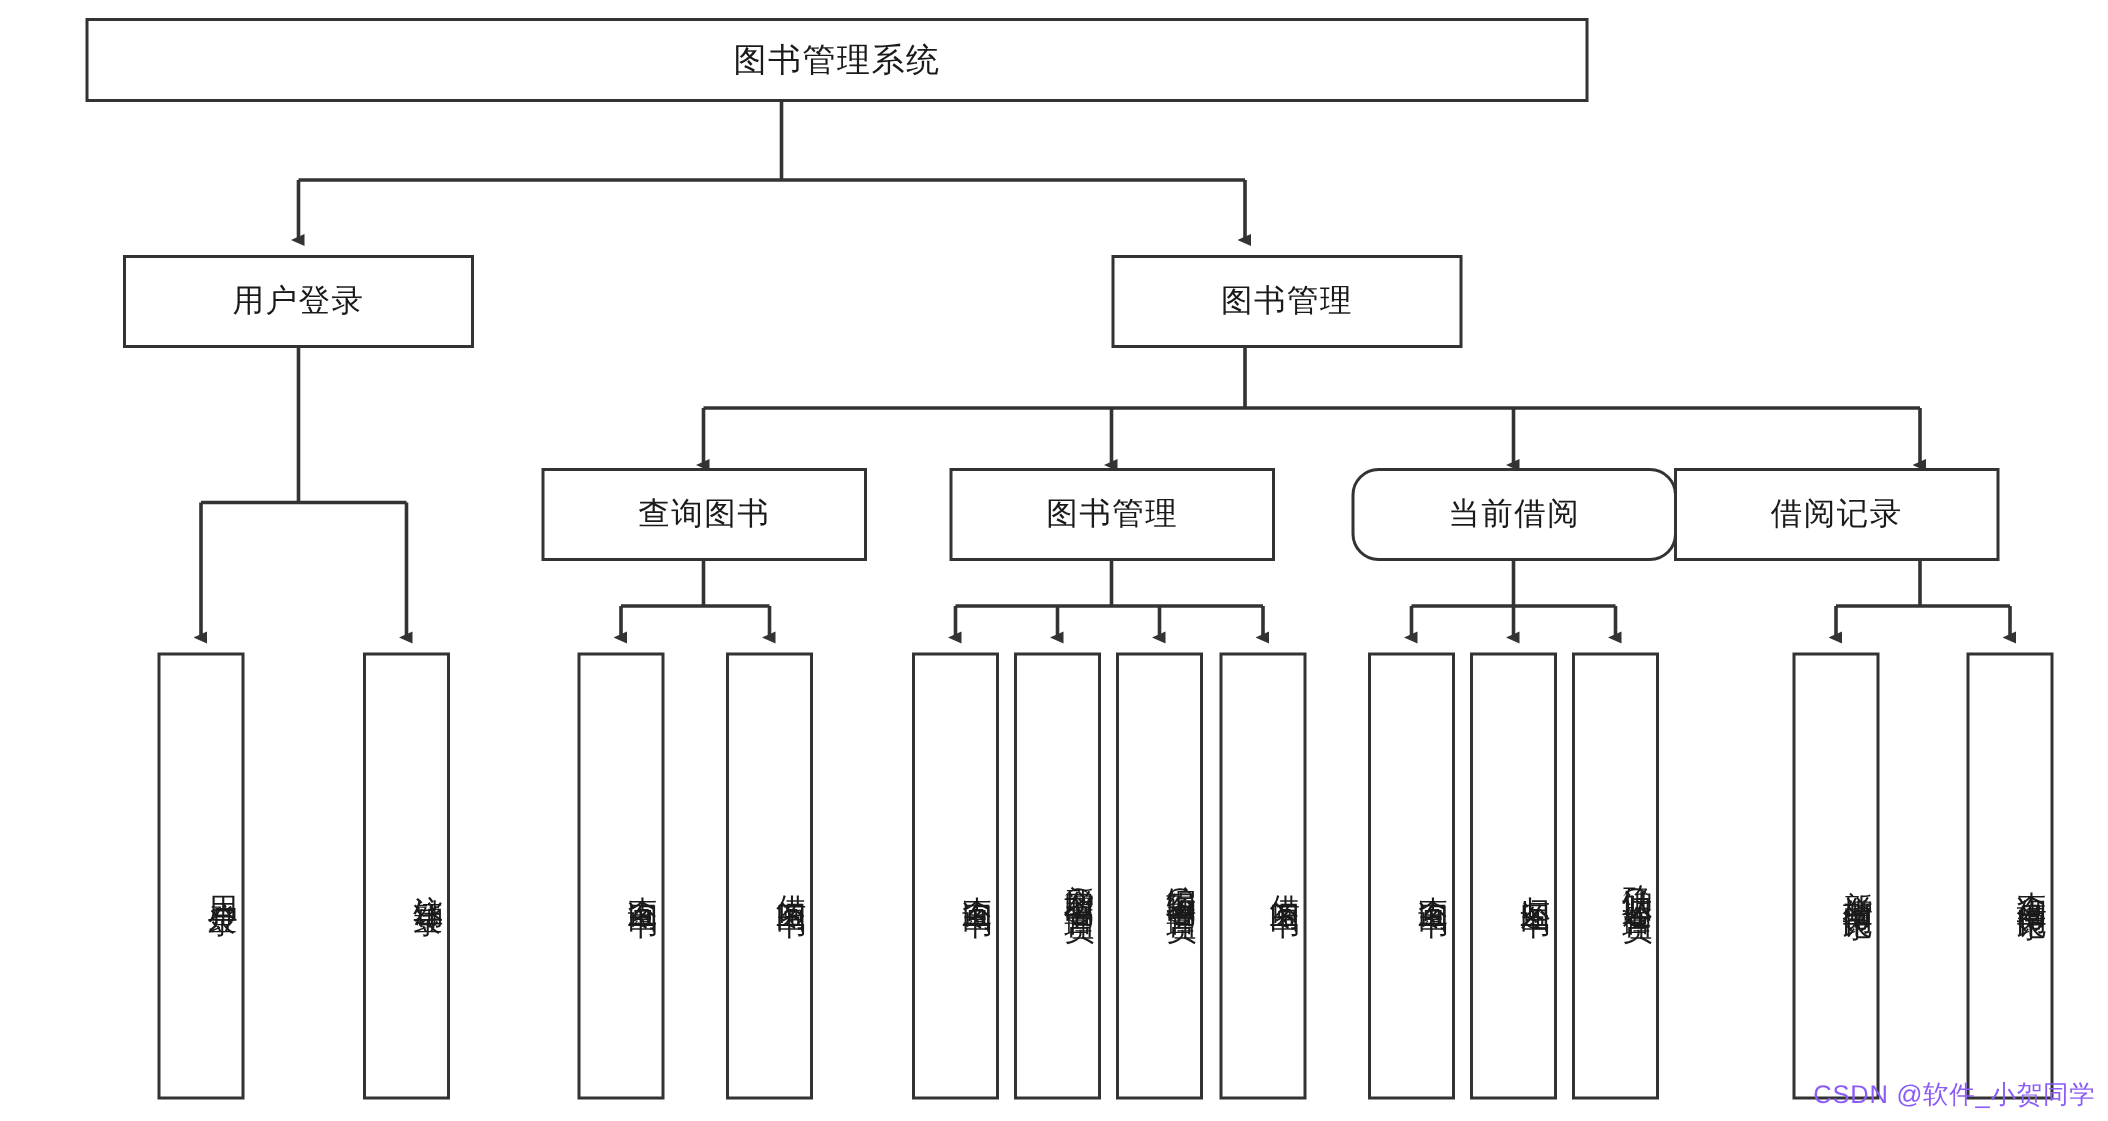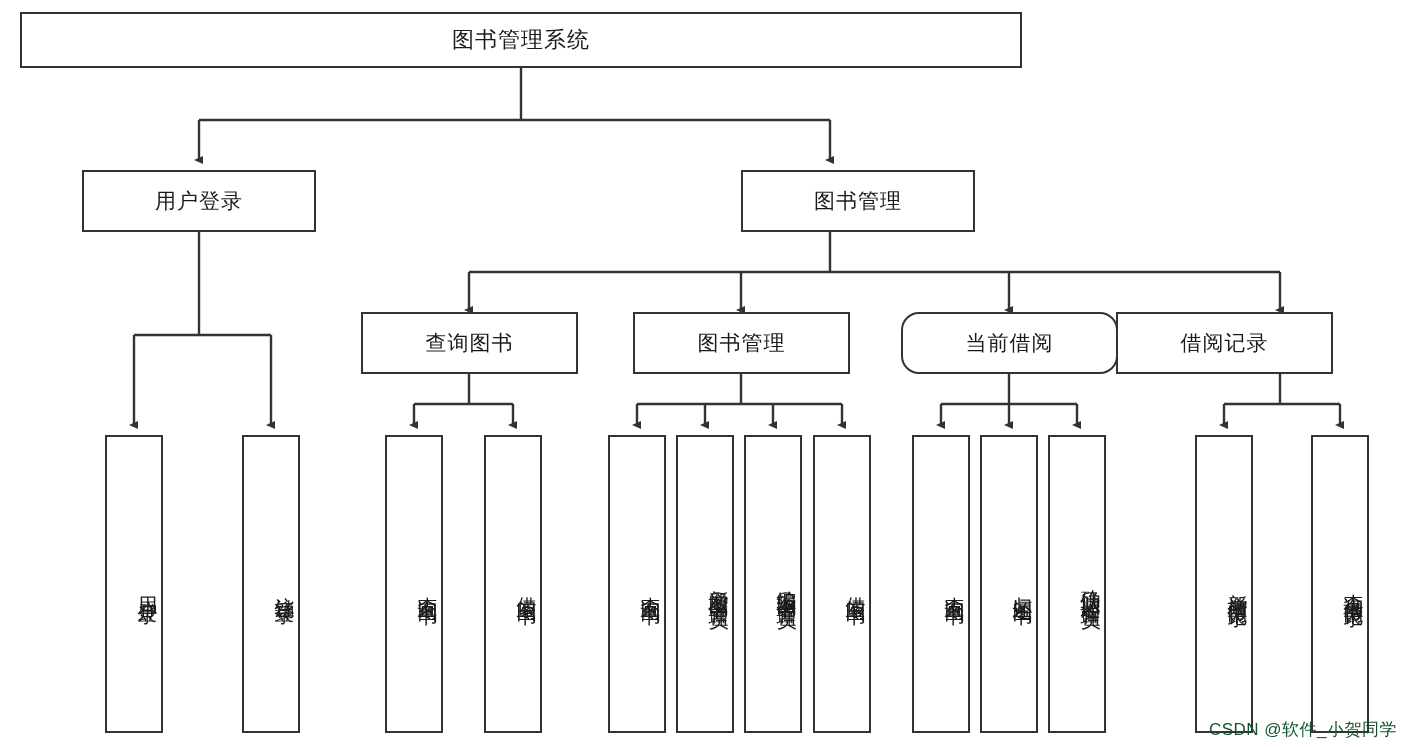--- a/index.html
+++ b/index.html
@@ -52,27 +52,28 @@
     padding-top: 6px;
   }
   .node.vert > .vlabel {
     writing-mode: vertical-rl;
     text-orientation: upright;
     display: block;
     white-space: nowrap;
   }
   #root-node {
     font-size: 22px;
+    margin-left: 37px;
   }
   #watermark {
     position: absolute;
     right: 8px;
     bottom: 6px;
     font-size: 17px;
-    color: #14532d;
+    color: #8b5cf6;
     letter-spacing: 0.5px;
     white-space: nowrap;
     pointer-events: none;
   }
 </style>
 </head>
 <body>
 
 <div id="diagram-root">
 

